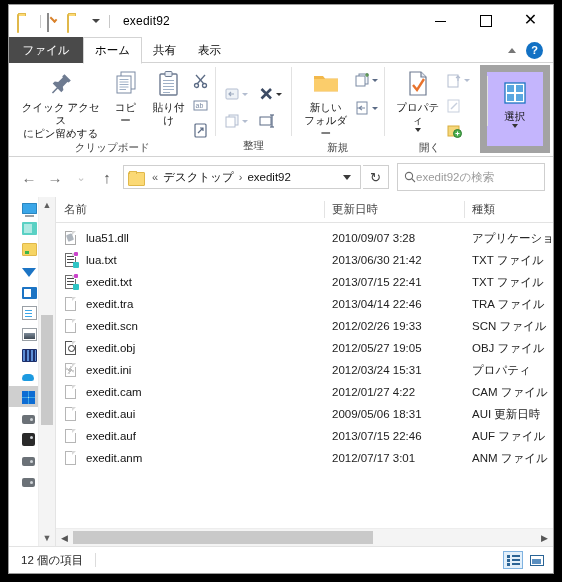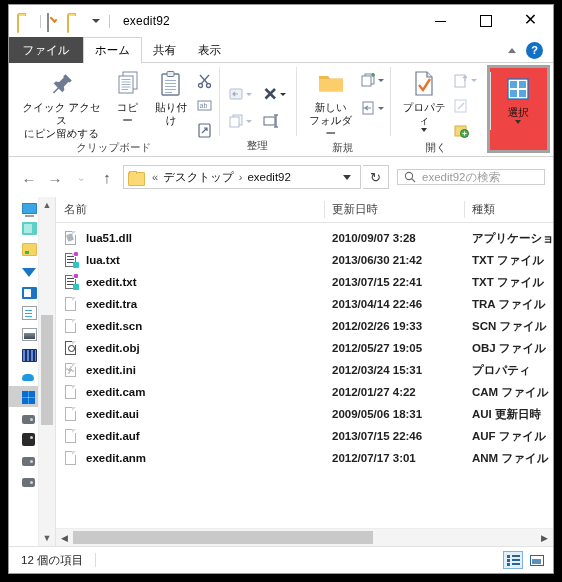--- a/index.html
+++ b/index.html
@@ -132,21 +132,21 @@
     width:0;height:0;border-left:3px solid transparent;border-right:3px solid transparent;
     border-top:3.5px solid #5b6b85;
   }
   .dd-caret.dim{border-top-color:#b3bdd0;}
   .dd-caret.dark{border-top-color:#333;}
   .sub-caret{
     width:0;height:0;border-left:3.5px solid transparent;border-right:3.5px solid transparent;
     border-top:4px solid #333;margin-top:1px;
   }
   .selgroup{
-    border:3px solid #a3a3a3;background:#ef4444;
+    border:7px solid #a3a3a3;background:#c4b5fd;
   }
   
   .addrrow{
     flex:0 0 40px;height:40px;display:flex;align-items:center;
     background:#ffffff;padding:0 8px;gap:2px;
   }
   .navbtn{
     width:24px;height:24px;display:flex;align-items:center;justify-content:center;
     font-size:15px;color:#6d6d6d;cursor:default;
   }
@@ -166,22 +166,22 @@
   .addr-dd .v{
     width:0;height:0;border-left:4px solid transparent;border-right:4px solid transparent;
     border-top:5px solid #3a3a3a;
   }
   .refreshbtn{
     width:26px;height:24px;border:1px solid #cfcfcf;border-left:none;background:#fff;
     display:flex;align-items:center;justify-content:center;font-size:13px;color:#444;
     box-sizing:border-box;
   }
   .searchbox{
-    width:148px;height:16px;border:1px solid #cfcfcf;background:#fff;
-    display:flex;align-items:center;padding:0 6px;box-sizing:border-box;margin-left:6px;gap:6px;
+    width:148px;height:28px;border:1px solid #cfcfcf;background:#fff;
+    display:flex;align-items:center;padding:0 6px;box-sizing:border-box;margin-left:6px;gap:0;
   }
   .search-ph{font-size:11.5px;color:#9b9b9b;white-space:nowrap;}
   
   .content{
     flex:1;display:flex;position:relative;background:#fff;overflow:hidden;
   }
   .navpane{
     width:46px;flex:0 0 46px;background:#ffffff;position:relative;
     border-right:1px solid #e4e4e4;
   }
@@ -217,21 +217,21 @@
   .col + .col:before{
     content:"";position:absolute;left:0;top:4px;bottom:4px;width:1px;background:#e3e3e3;
   }
   .col-name{width:268px;flex:0 0 268px;}
   .col-date{width:140px;flex:0 0 140px;}
   .col-type{flex:1;}
   .filelist{
     flex:1;overflow:hidden;background:#fff;padding-top:4px;
   }
   .frow{
-    height:22px;display:flex;align-items:center;font-size:11.5px;color:#111;font-weight:bold;
+    height:22px;display:flex;align-items:center;font-size:11.5px;color:#111;
   }
   .fname{
     width:268px;flex:0 0 268px;display:flex;align-items:center;padding-left:8px;
     box-sizing:border-box;gap:7px;
   }
   .fdate{width:140px;flex:0 0 140px;padding-left:8px;box-sizing:border-box;color:#222;}
   .ftype{flex:1;padding-left:8px;box-sizing:border-box;color:#222;white-space:nowrap;overflow:hidden;}
   
   .ficon{width:15px;height:16px;position:relative;flex:0 0 15px;}
   .pg{

